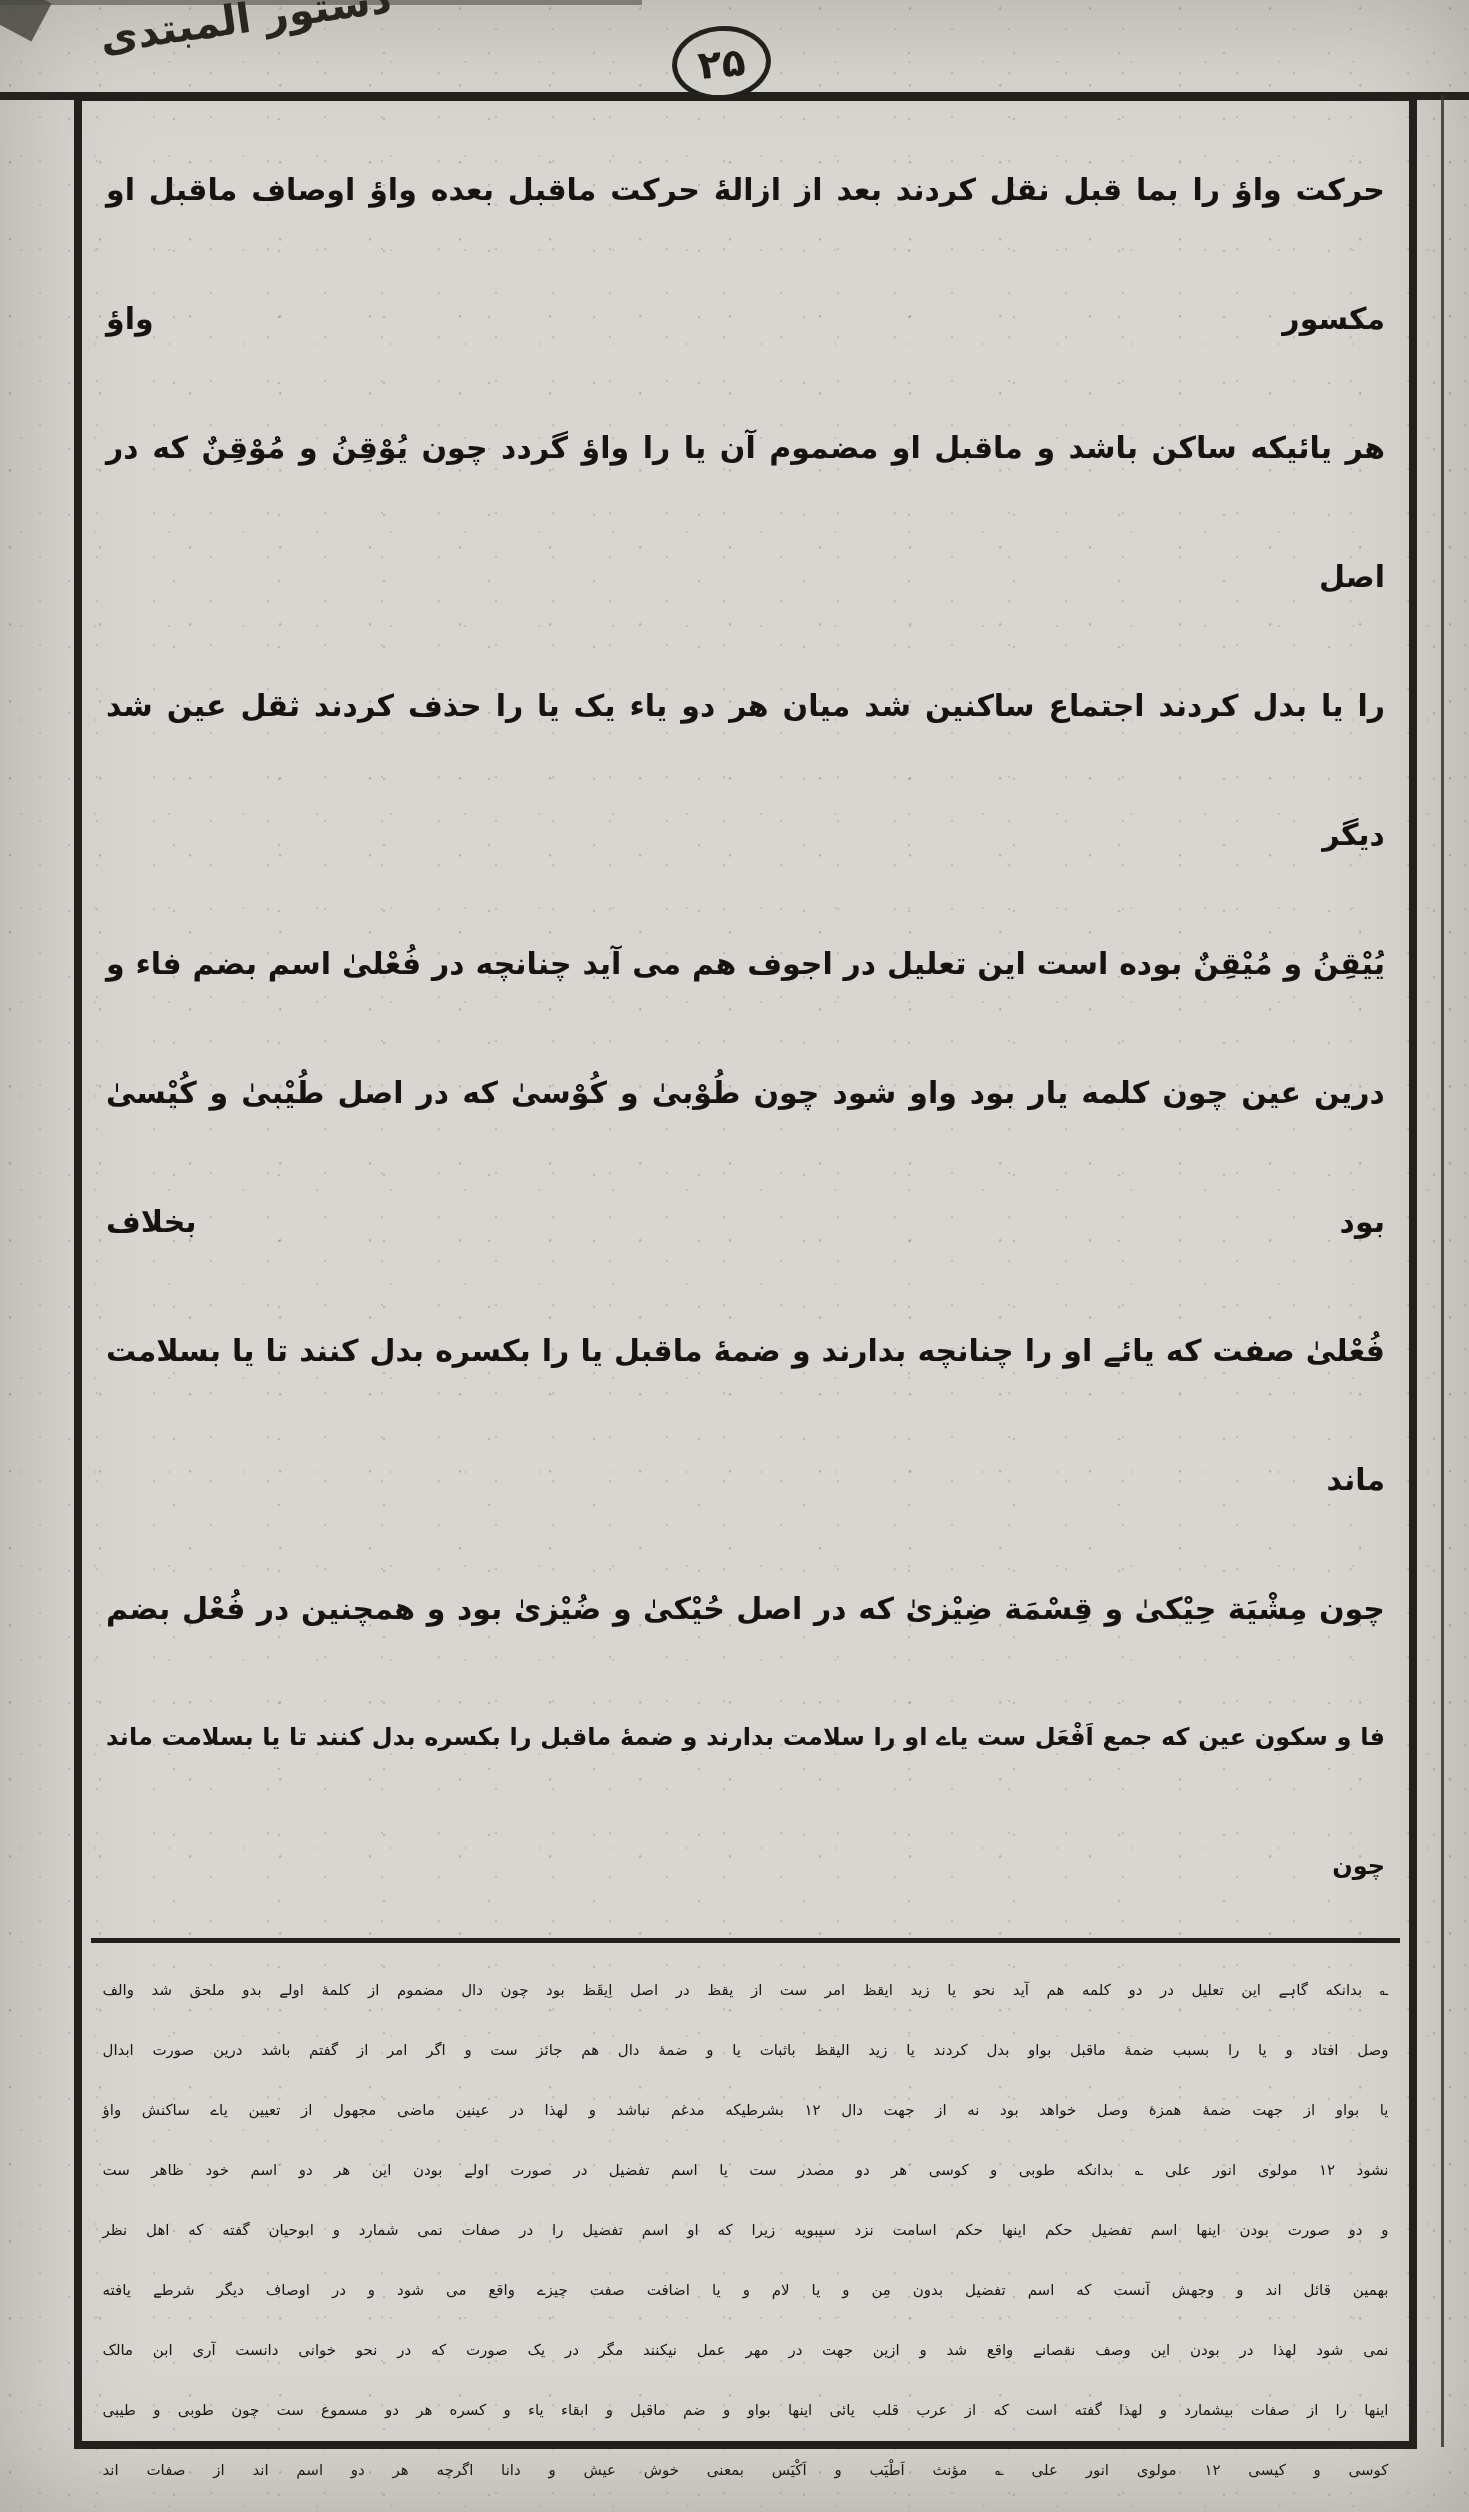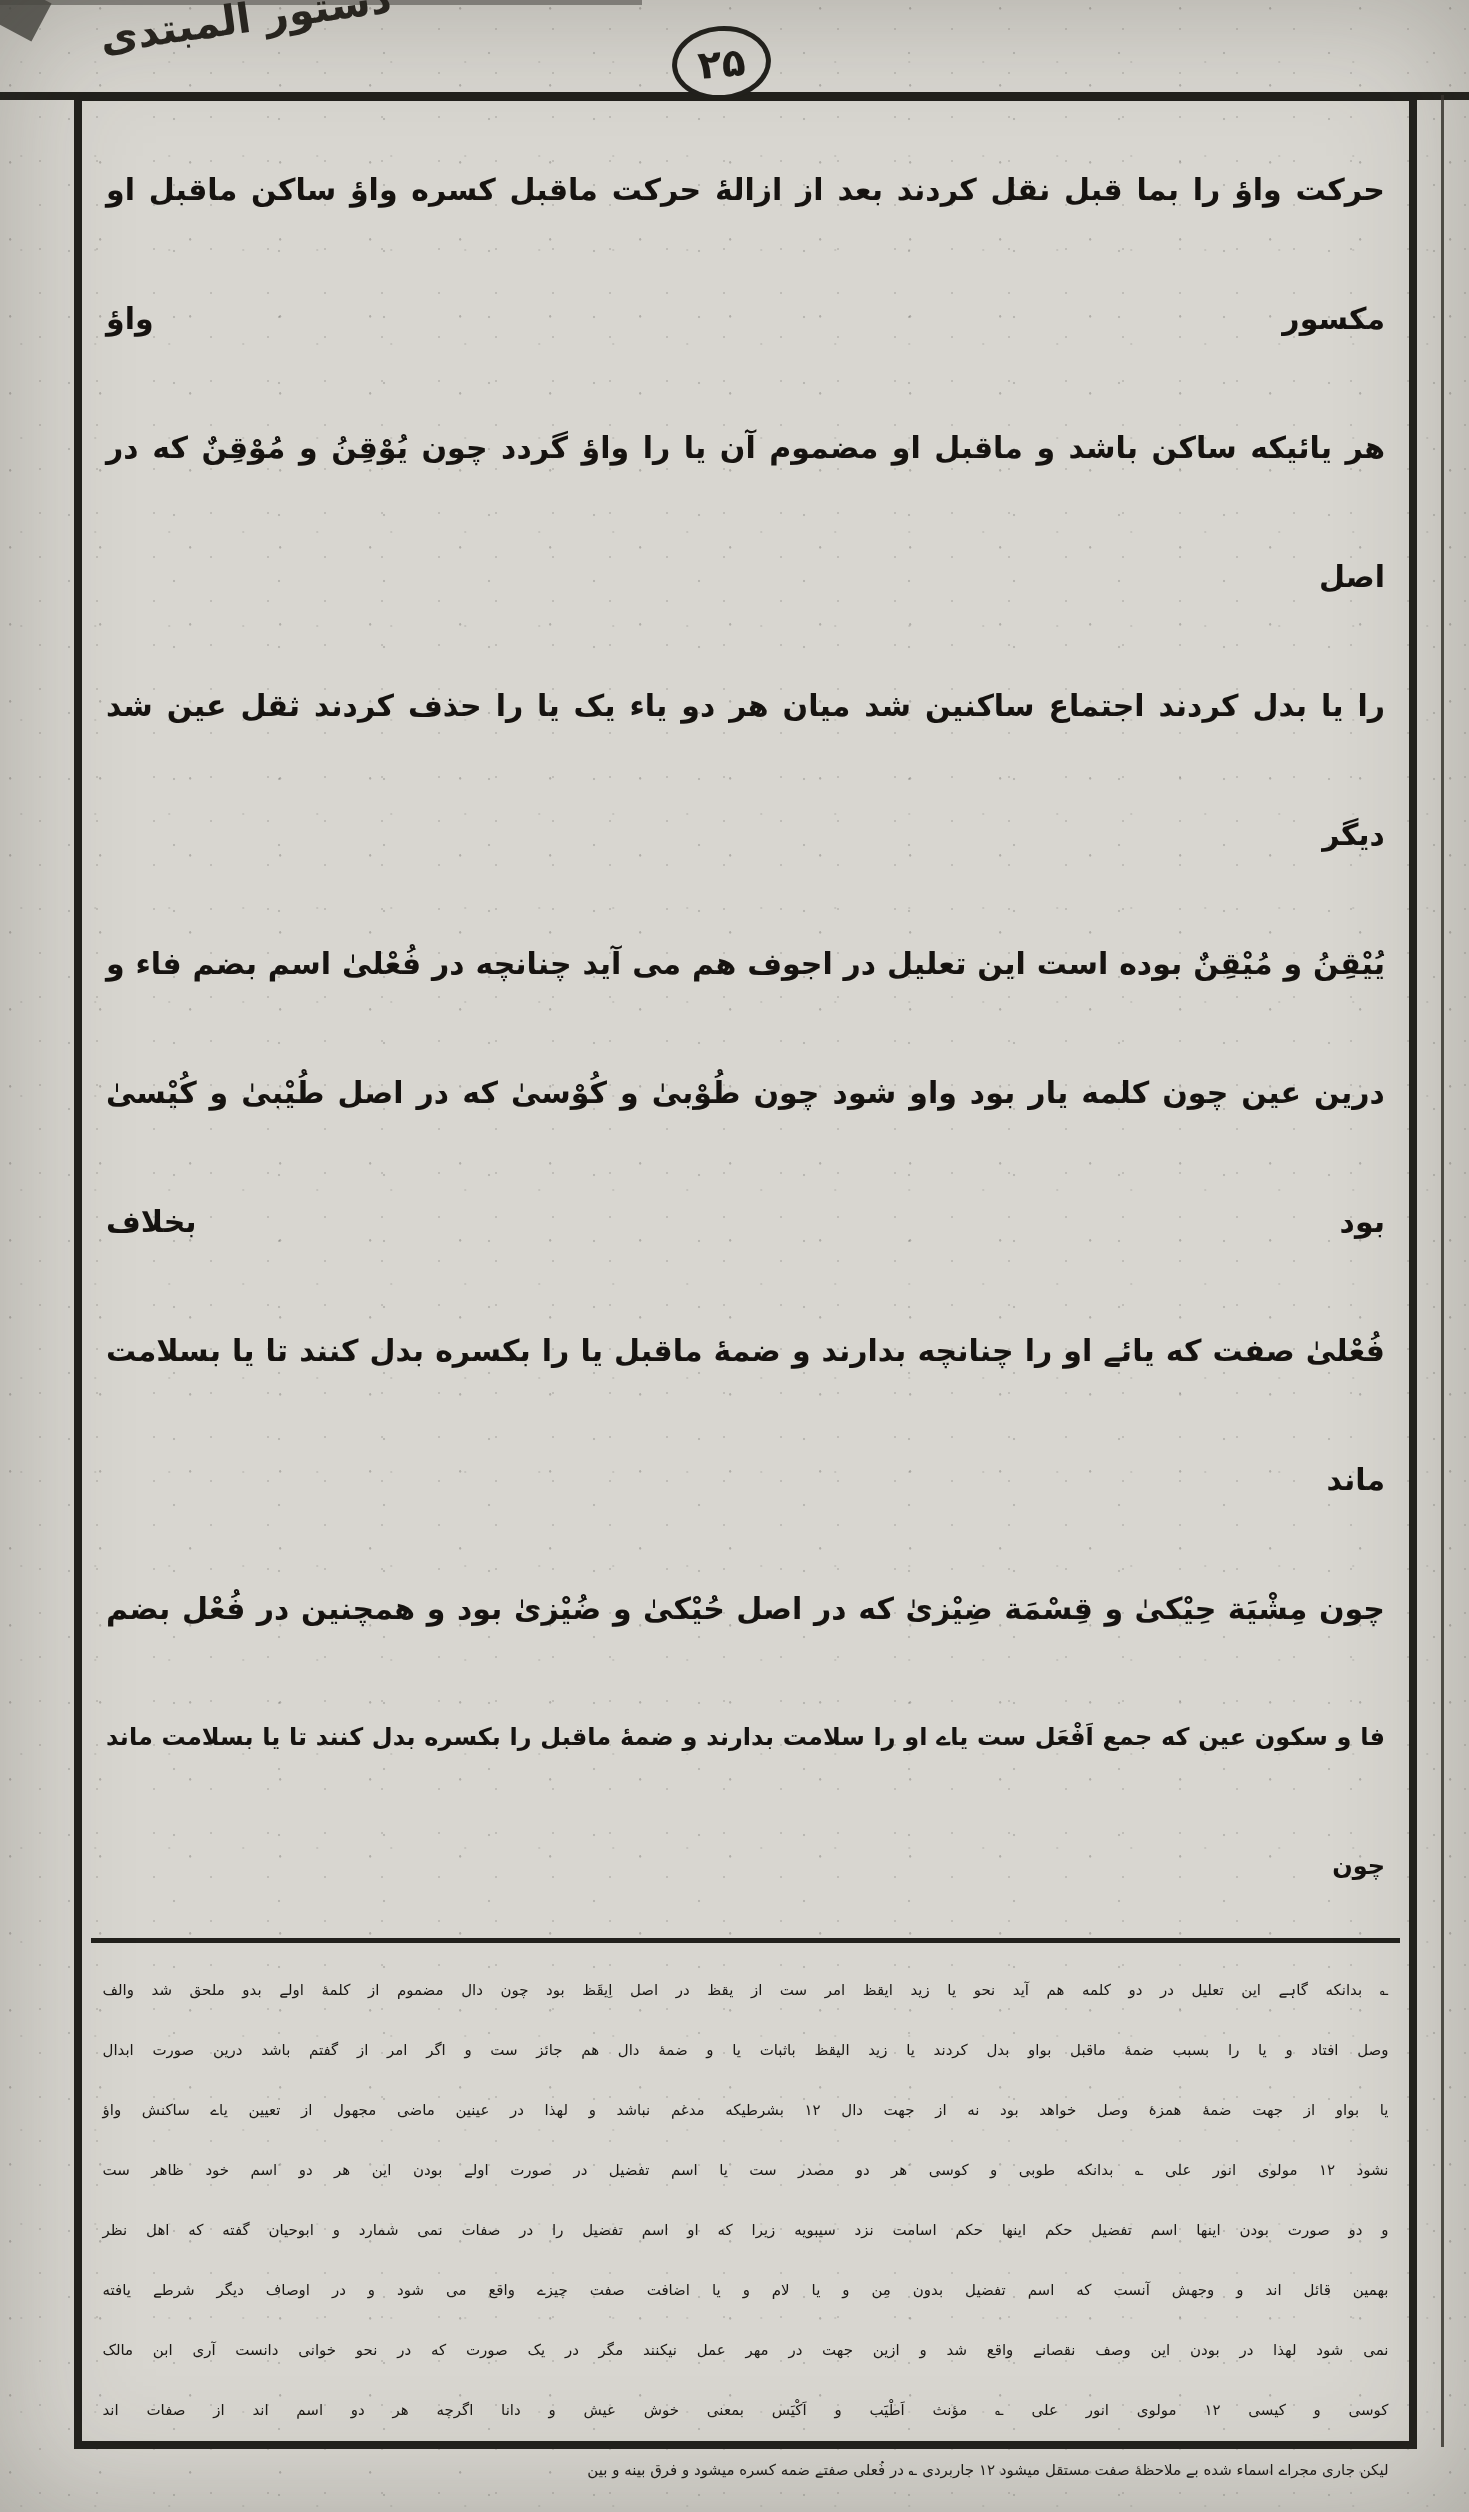--- a/index.html
+++ b/index.html
@@ -101,40 +101,41 @@
 
 <div class="top-rule"></div>
 
 <div class="page-badge">
   <span>۲۵</span>
 </div>
 
 <div class="page-frame">
 
   <div class="main-lines block">
-      <div class="tline">حرکت واؤ را بما قبل نقل کردند بعد از ازالهٔ حرکت ماقبل کسره واؤ ساکن ماقبل او مکسور واؤ</div>
+      <div class="tline">حرکت واؤ را بما قبل نقل کردند بعد از ازالهٔ حرکت ماقبل بعده واؤ اوصاف ماقبل او مکسور واؤ</div>
       <div class="tline">هر یائیکه ساکن باشد و ماقبل او مضموم آن یا را واؤ گردد چون یُوْقِنُ و مُوْقِنٌ که در اصل</div>
       <div class="tline">را یا بدل کردند اجتماع ساکنین شد میان هر دو یاء یک یا را حذف کردند ثقل عین شد دیگر</div>
       <div class="tline">یُیْقِنُ و مُیْقِنٌ بوده است این تعلیل در اجوف هم می آید چنانچه در فُعْلیٰ اسم بضم فاء و</div>
       <div class="tline">درین عین چون کلمه یار بود واو شود چون طُوْبیٰ و کُوْسیٰ که در اصل طُیْبیٰ و کُیْسیٰ بود بخلاف</div>
       <div class="tline">فُعْلیٰ صفت که یائے او را چنانچه بدارند و ضمهٔ ماقبل یا را بکسره بدل کنند تا یا بسلامت ماند</div>
       <div class="tline">چون مِشْیَة حِیْکیٰ و قِسْمَة ضِیْزیٰ که در اصل حُیْکیٰ و ضُیْزیٰ بود و همچنین در فُعْل بضم</div>
       <div class="tline">فا و سکون عین که جمع اَفْعَل ست یاے او را سلامت بدارند و ضمهٔ ماقبل را بکسره بدل کنند تا یا بسلامت ماند چون</div>
     </div>
 
   <div class="divider"></div>
 
   <div class="commentary block-a">
       <div class="tline">؎ بدانکه گاہے این تعلیل در دو کلمه هم آید نحو یا زید ایقظ امر ست از یقظ در اصل اِیقَظ بود چون دال مضموم از کلمهٔ اولے بدو ملحق شد والف</div>
       <div class="tline">وصل افتاد و یا را بسبب ضمهٔ ماقبل بواو بدل کردند یا زید الیقظ باثبات یا و ضمهٔ دال هم جائز ست و اگر امر از گفتم باشد درین صورت ابدال</div>
       <div class="tline">یا بواو از جهت ضمهٔ همزهٔ وصل خواهد بود نه از جهت دال ۱۲ بشرطیکه مدغم نباشد و لهذا در عینین ماضی مجهول از تعیین یاے ساکنش واؤ</div>
       <div class="tline">نشود ۱۲ مولوی انور علی ؎ بدانکه طوبی و کوسی هر دو مصدر ست یا اسم تفضیل در صورت اولے بودن این هر دو اسم خود ظاهر ست</div>
       <div class="tline">و دو صورت بودن اینها اسم تفضیل حکم اینها حکم اسامت نزد سیبویه زیرا که او اسم تفضیل را در صفات نمی شمارد و ابوحیان گفته که اهل نظر</div>
       <div class="tline">بهمین قائل اند و وجهش آنست که اسم تفضیل بدون مِن و یا لام و یا اضافت صفت چیزے واقع می شود و در اوصاف دیگر شرطے یافته</div>
       <div class="tline">نمی شود لهذا در بودن این وصف نقصانے واقع شد و ازین جهت در مهر عمل نیکنند مگر در یک صورت که در نحو خوانی دانست آری ابن مالک</div>
+      <div class="tline">اینها را از صفات بیشمارد و لهذا گفته است که از عرب قلب یائی اینها بواو و ضم ماقبل و ابقاء یاء و کسره هر دو مسموع ست چون طوبی و طیبی</div>
       <div class="tline">کوسی و کیسی ۱۲ مولوی انور علی ؎ مؤنث اَطْیَب و اَکْیَس بمعنی خوش عیش و دانا اگرچه هر دو اسم اند از صفات اند</div>
       <div class="tline">لیکن جاری مجراے اسماء شده بے ملاحظهٔ صفت مستقل میشود ۱۲ جاربردی ؎ در فُعلی صفتے ضمه کسره میشود و فرق بینه و بین</div>
     </div>
 
 </div>
 
 <div class="right-hairline"></div>
 <div class="scan-shadow"></div>
 
 

